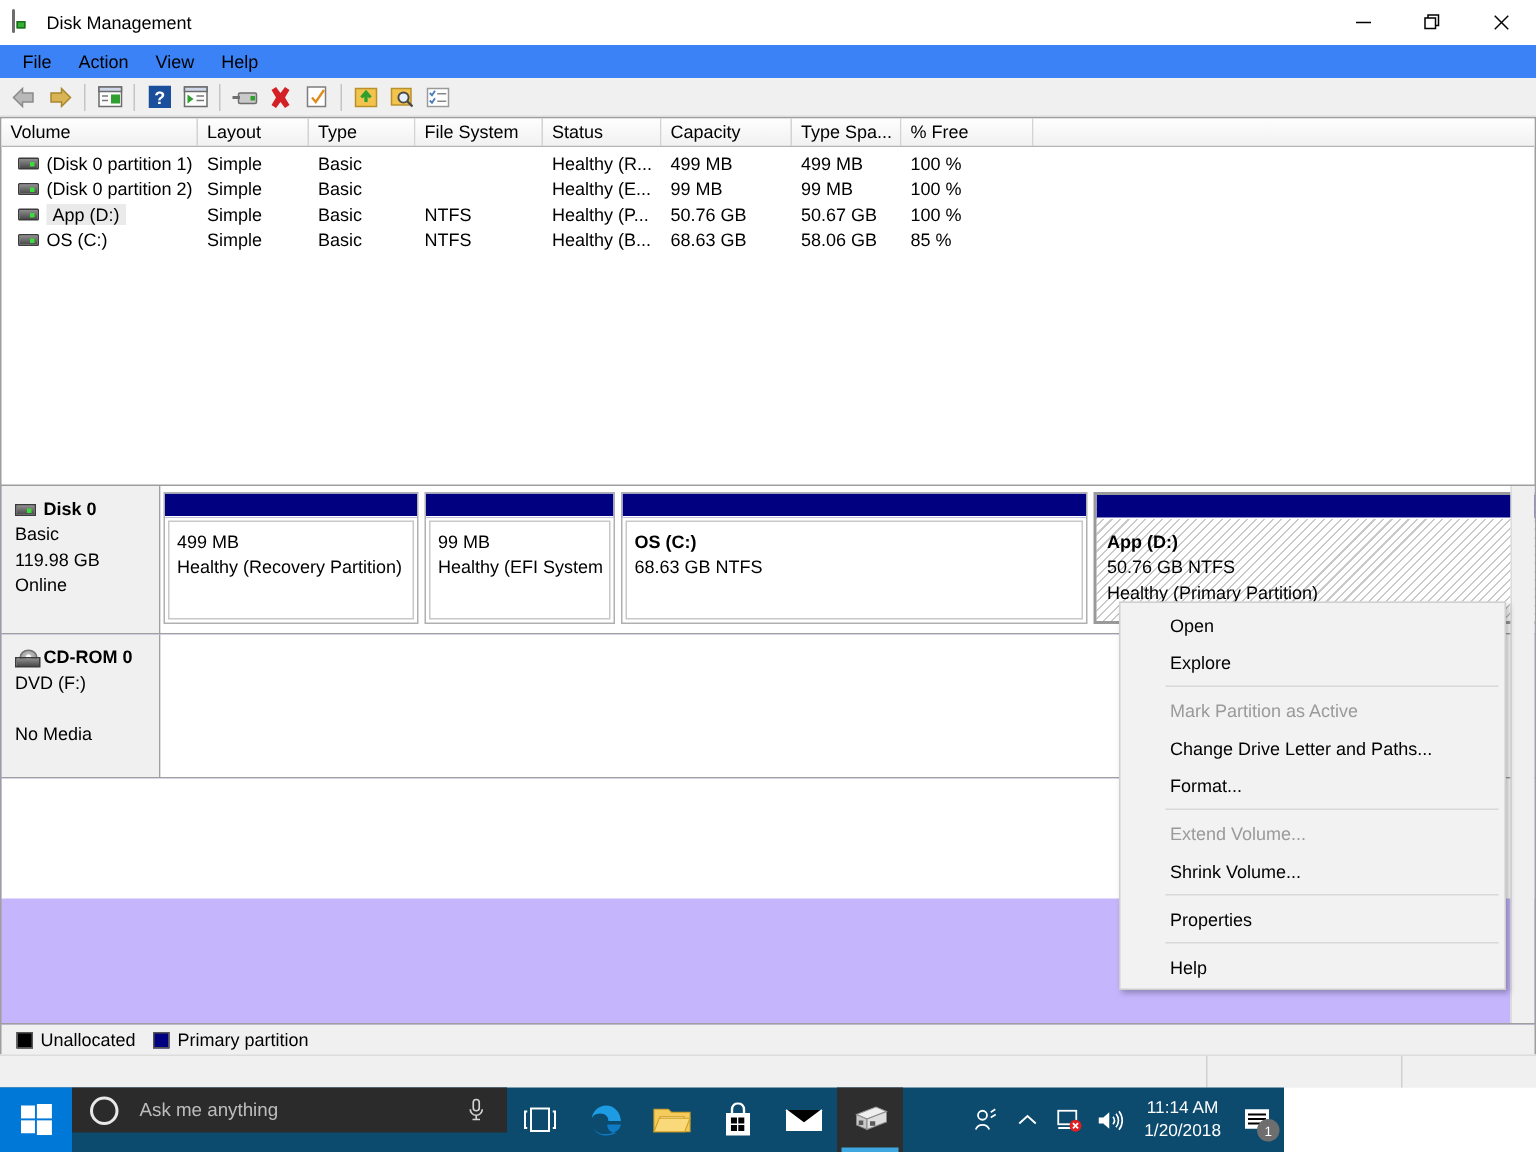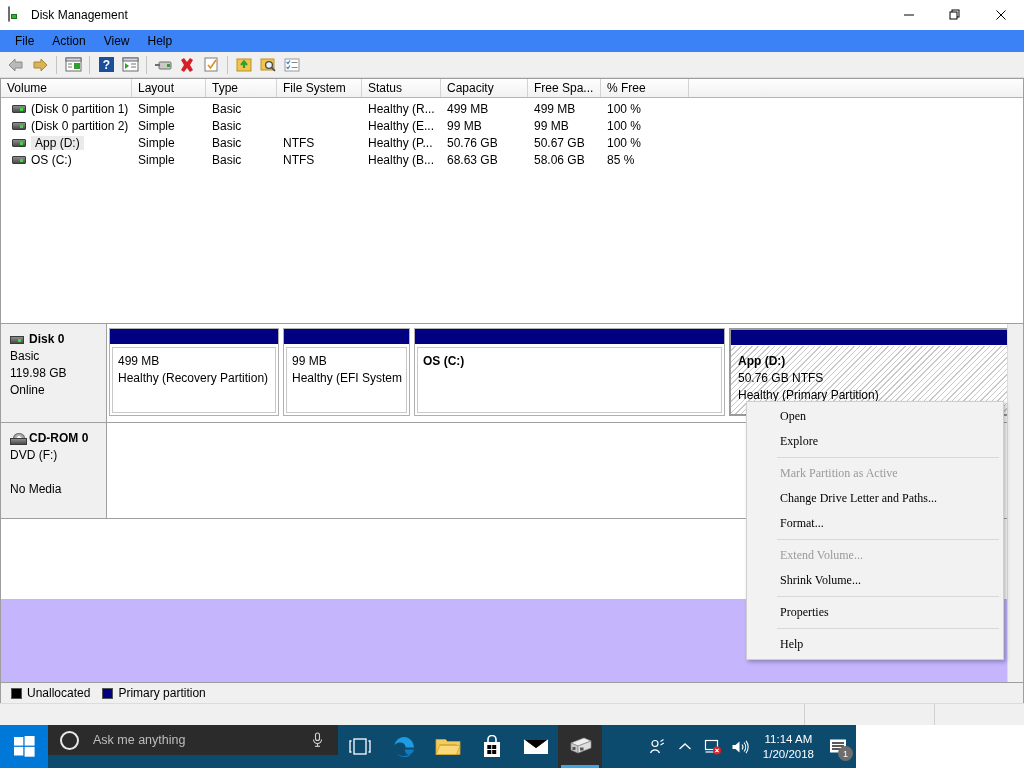--- a/index.html
+++ b/index.html
@@ -354,21 +354,20 @@
   }
   .cm-item {
     height: 25px;
     display: flex;
     align-items: center;
     padding-left: 33px;
     font-size: 12px;
     color: #000000;
     cursor: default;
     white-space: nowrap;
-    font-family: Liberation Serif, serif;
   }
   .cm-item.disabled { color: #9a9a9a; }
   .cm-item.highlight { background: #91c9f7; }
   .cm-sep {
     height: 1px;
     background: #d8d8d8;
     margin: 3px 4px 3px 30px;
   }
 
   
@@ -581,21 +580,21 @@
   </div>
 
   <div id="volume-pane">
     <div id="vol-header">
       <div class="vh" style="width:131px">Volume</div>
       <div class="vh" style="width:74px">Layout</div>
       <div class="vh" style="width:71px">Type</div>
       <div class="vh" style="width:85px">File System</div>
       <div class="vh" style="width:79px">Status</div>
       <div class="vh" style="width:87px">Capacity</div>
-      <div class="vh" style="width:73px">Free Spa...</div>
+      <div class="vh" style="width:73px">Type Spa...</div>
       <div class="vh" style="width:88px">% Free</div>
       <div class="vh" style="flex:1 1 auto;border-right:none"></div>
     </div>
 
     <div id="vol-rows" style="padding-top:2px">
       <div class="vrow">
         <div class="vcell" style="width:131px">
           <span class="vol-name-wrap">
             <span class="vol-ico"></span>
             <span>(Disk 0 partition 1)</span>
@@ -686,20 +685,21 @@
           <div class="part-body">
             <div class="part-title"></div>
             <div>99 MB</div>
             <div>Healthy (EFI System P</div>
           </div>
         </div>
         <div class="part" style="width:311px">
           <div class="part-cap"></div>
           <div class="part-body">
             <div class="part-title">OS  (C:)</div>
+            <div>68.63 GB NTFS</div>
           </div>
         </div>
         <div class="part selected" style="width:302px">
           <div class="part-cap"></div>
           <div class="part-body">
             <div class="part-title">App  (D:)</div>
             <div>50.76 GB NTFS</div>
             <div>Healthy (Primary Partition)</div>
           </div>
         </div>

